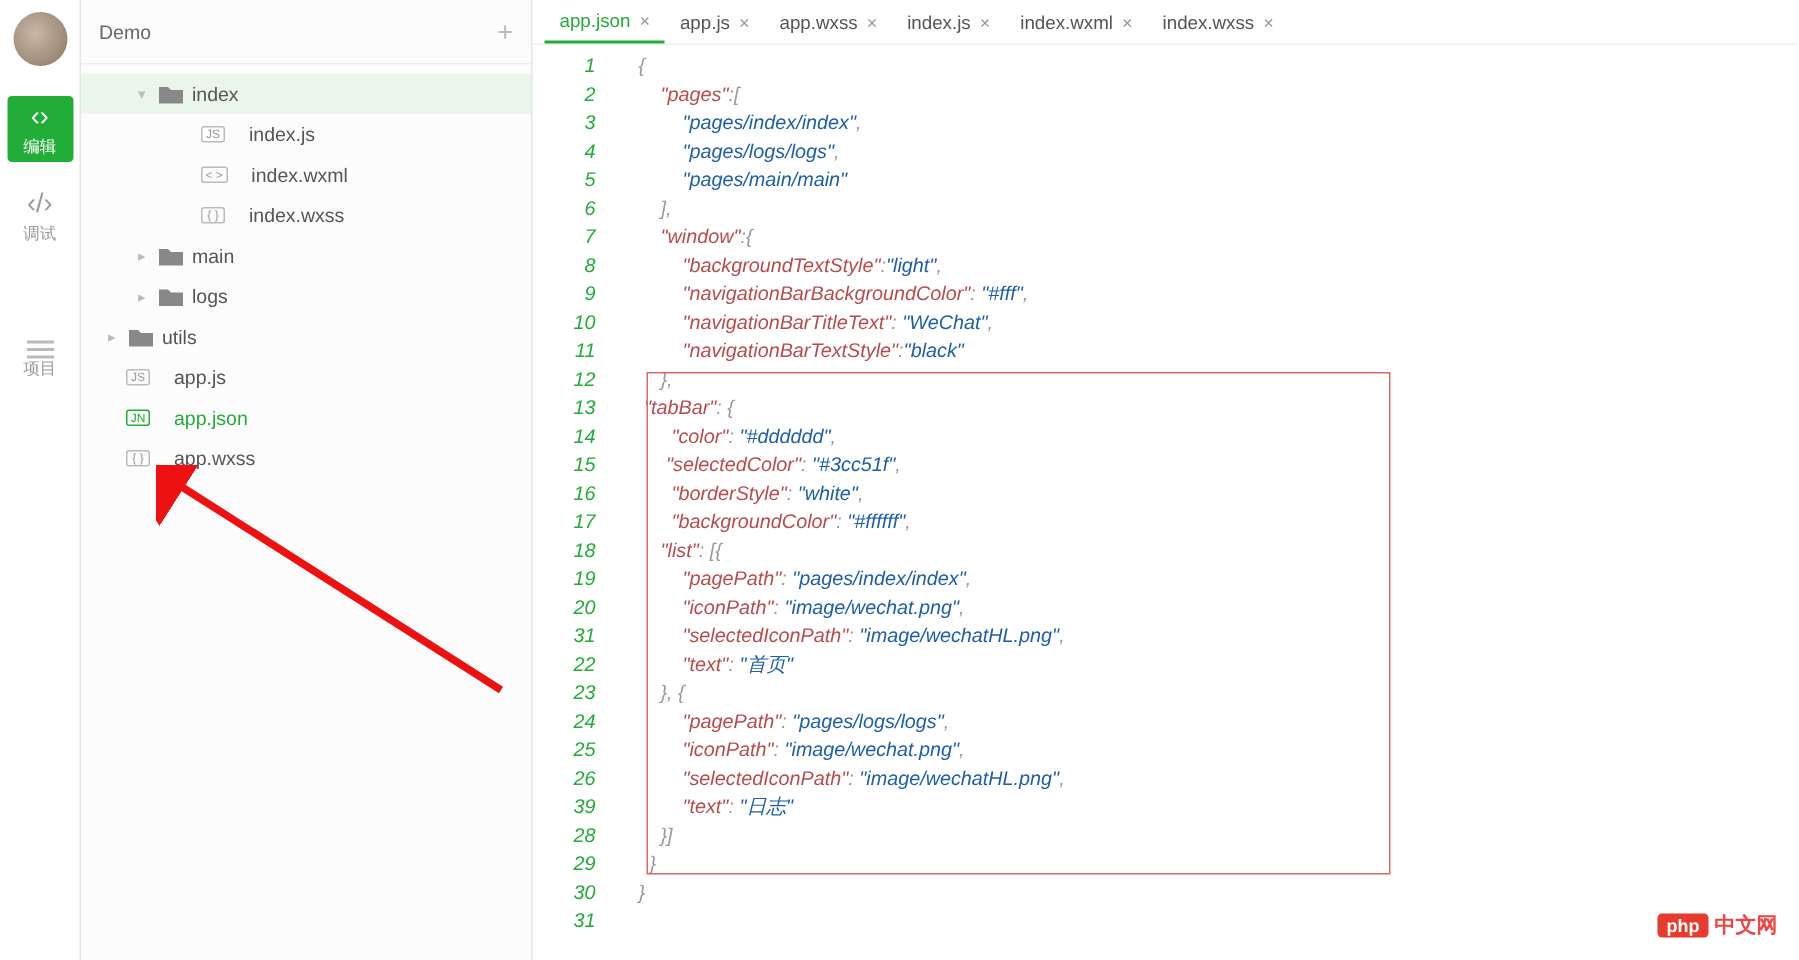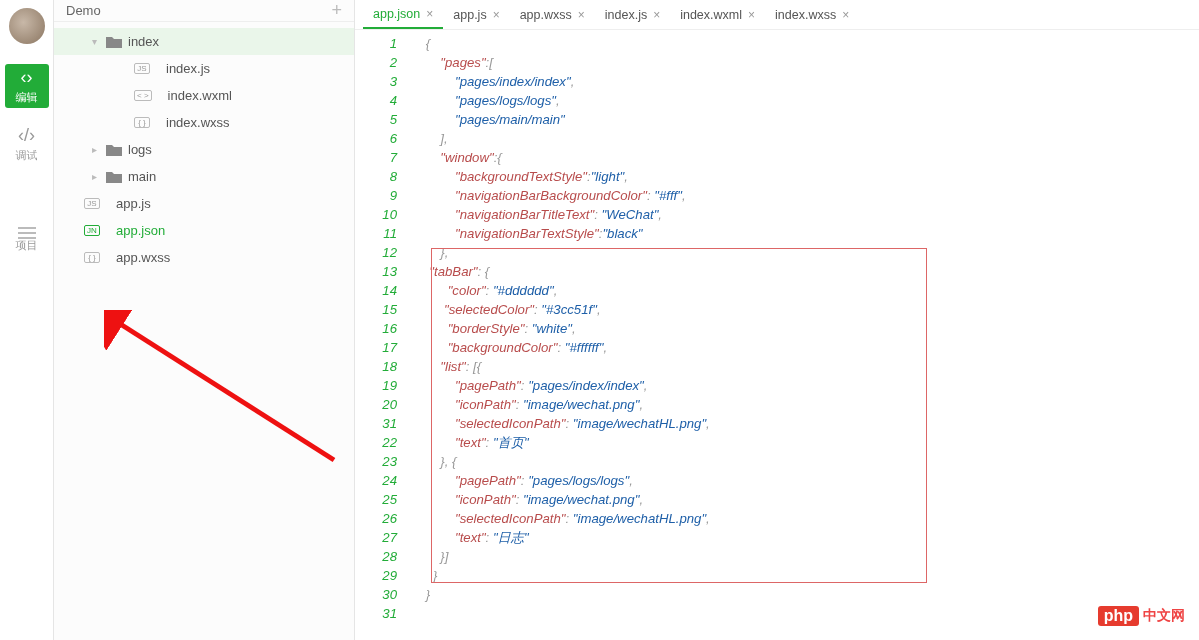--- a/index.html
+++ b/index.html
@@ -9,21 +9,21 @@
 .avatar { width: 36px; height: 36px; border-radius: 50%; background: radial-gradient(circle at 40% 40%, #c8b8a8, #8a7560); margin: 8px 0 20px; }
 .rail-btn { width: 44px; height: 44px; display: flex; flex-direction: column; align-items: center; justify-content: center; font-size: 11px; color: #999; cursor: pointer; margin-bottom: 14px; }
 .rail-btn.active { background: #22ac38; color: #fff; border-radius: 3px; }
 .rail-icon { font-size: 18px; margin-bottom: 2px; }
 .rail-menu { margin-top: 40px; }
 .rail-menu .bars { width: 18px; height: 2px; background: #bbb; position: relative; margin-bottom: 4px; }
 .rail-menu .bars::before, .rail-menu .bars::after { content: ""; position: absolute; width: 18px; height: 2px; background: #bbb; left: 0; }
 .rail-menu .bars::before { top: -5px; } .rail-menu .bars::after { top: 5px; }
 
 .sidebar { width: 301px; background: #fcfcfc; border-right: 1px solid #e5e5e5; display: flex; flex-direction: column; }
-.sb-head { height: 22px; display: flex; align-items: center; padding: 0 12px; justify-content: space-between; color: #666; border-bottom: 1px solid #eee; }
+.sb-head { height: 43px; display: flex; align-items: center; padding: 0 12px; justify-content: space-between; color: #666; border-bottom: 1px solid #eee; }
 .sb-title { font-size: 13px; }
 .sb-add { font-size: 18px; color: #bbb; cursor: pointer; }
 .tree { padding: 6px 0; font-size: 13px; color: #555; }
 .tree li { list-style: none; }
 .node { display: flex; align-items: center; height: 27px; padding-left: 12px; cursor: pointer; }
 .node.expandable::before { content: "▸"; color: #bbb; font-size: 10px; width: 12px; margin-right: 2px; }
 .node.expanded::before { content: "▾"; }
 .node .spacer { display: inline-block; width: 12px; }
 .fld-icon, .file-icon { width: 16px; height: 14px; margin-right: 6px; display: inline-flex; align-items: center; justify-content: center; }
 .fld-icon svg { width: 16px; height: 14px; }
@@ -46,21 +46,21 @@
 .code pre { margin: 0; font-family: inherit; white-space: pre; }
 .line { height: 19px; font-style: italic; }
 .p { color: #999; }
 .k { color: #b84c4c; }
 .s { color: #1e5fa8; }
 .highlight-box { position: absolute; border: 1px solid #dd6666; pointer-events: none; }
 
 .arrow-svg { position: absolute; pointer-events: none; z-index: 50; }
 
 .watermark { position: absolute; right: 14px; bottom: 14px; font-size: 14px; font-weight: bold; display: flex; align-items: center; gap: 4px; }
-.wm-badge { background: #e63b2e; color: #fff; padding: 1px 6px; border-radius: 3px; font-size: 16px; }
+.wm-badge { background: #e63b2e; color: #fff; padding: 1px 6px; border-radius: 3px; font-size: 12px; }
 .wm-text { color: #ef4444; }
 </style>
 </head>
 <body>
 
 <div class="rail">
   <div class="avatar"></div>
   <div class="rail-btn active">
     <span class="rail-icon">‹›</span>
     <span>编辑</span>
@@ -113,35 +113,45 @@
               </li>
           </ul>
         </li>
         <li>
             <div class="node expandable depth2">
               <span class="fld-icon">
                 <svg viewBox="0 0 16 14">
                   <path fill="#888" d="M0 2h6l2 2h8v9H0z"></path>
                 </svg>
               </span>
-              <span>logs</span>
+              <span>main</span>
             </div>
           </li>
         <li>
             <div class="node expandable depth2">
               <span class="fld-icon">
                 <svg viewBox="0 0 16 14">
                   <path fill="#888" d="M0 2h6l2 2h8v9H0z"></path>
                 </svg>
               </span>
-              <span>main</span>
+              <span>logs</span>
             </div>
           </li>
       </ul>
     </li>
+    <li>
+        <div class="node expandable depth1">
+          <span class="fld-icon">
+            <svg viewBox="0 0 16 14">
+              <path fill="#888" d="M0 2h6l2 2h8v9H0z"></path>
+            </svg>
+          </span>
+          <span>utils</span>
+        </div>
+      </li>
     <li>
         <div class="node depth1">
           <span class="spacer"></span>
           <span class="file-badge">JS</span>
           <span>app.js</span>
         </div>
       </li>
     <li>
         <div class="node depth1 selected">
           <span class="spacer"></span>
@@ -207,21 +217,21 @@
         <div>17</div>
         <div>18</div>
         <div>19</div>
         <div>20</div>
         <div>31</div>
         <div>22</div>
         <div>23</div>
         <div>24</div>
         <div>25</div>
         <div>26</div>
-        <div>27</div>
+        <div>39</div>
         <div>28</div>
         <div>29</div>
         <div>30</div>
         <div>31</div>
       </div>
     <div class="code" id="code">
       <div class="highlight-box" style="left:20px; top:214px; width:496px; height:335px;"></div>
     <pre class="line"><span class="p">    {</span></pre>
         <pre class="line"><span class="p">        </span><span class="k">"pages"</span><span class="p">:[</span></pre>
         <pre class="line"><span class="p">            </span><span class="s">"pages/index/index"</span><span class="p">,</span></pre>

